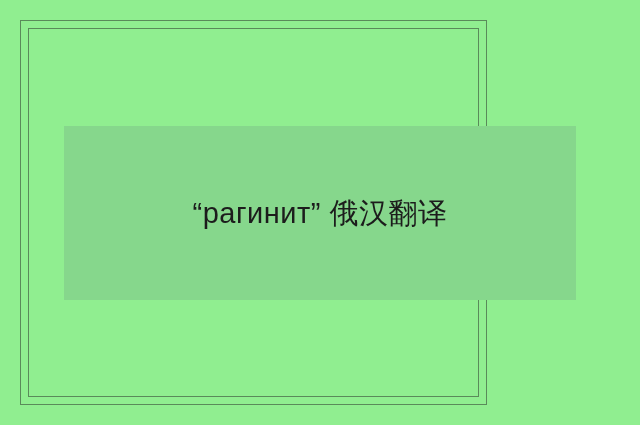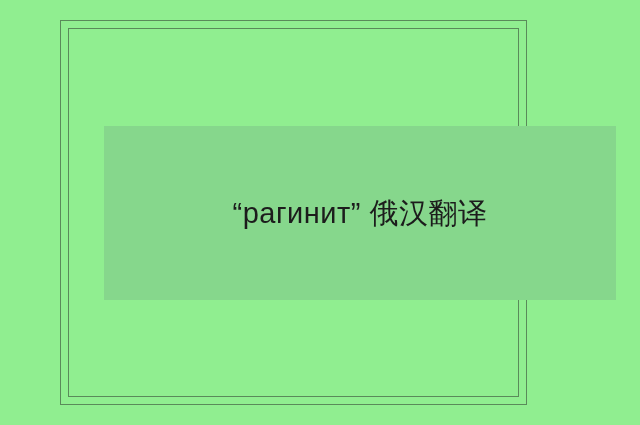--- a/index.html
+++ b/index.html
@@ -12,21 +12,20 @@
     background: #90ee90;
     font-family: "Liberation Sans", sans-serif;
     overflow: hidden;
   }
   .canvas {
     position: relative;
     width: 507px;
     height: 425px;
     background: #90ee90;
     box-sizing: border-box;
-    margin-left: 40px;
   }
   .frame-outer {
     position: absolute;
     left: 20px;
     top: 20px;
     right: 20px;
     bottom: 20px;
     border: 1px solid #5a8a5a;
     box-sizing: border-box;
   }

